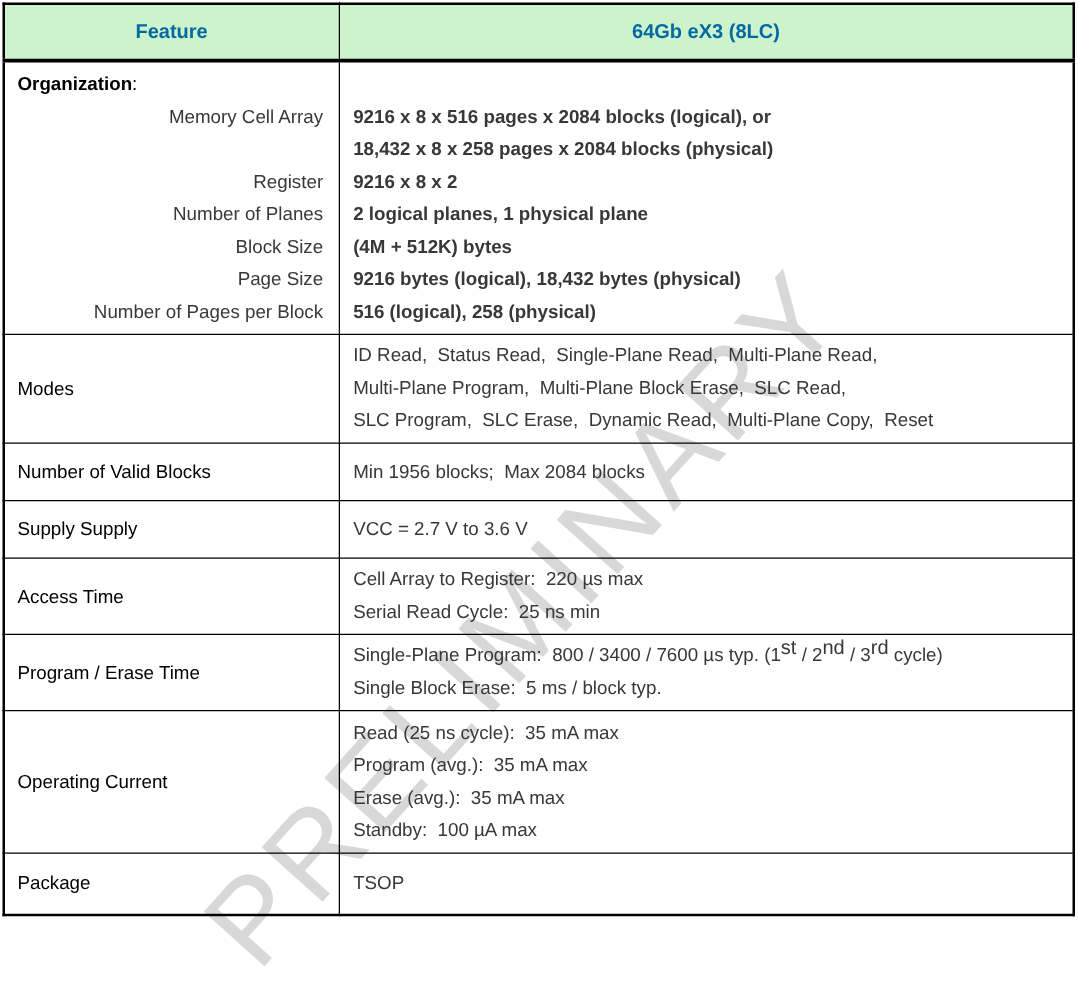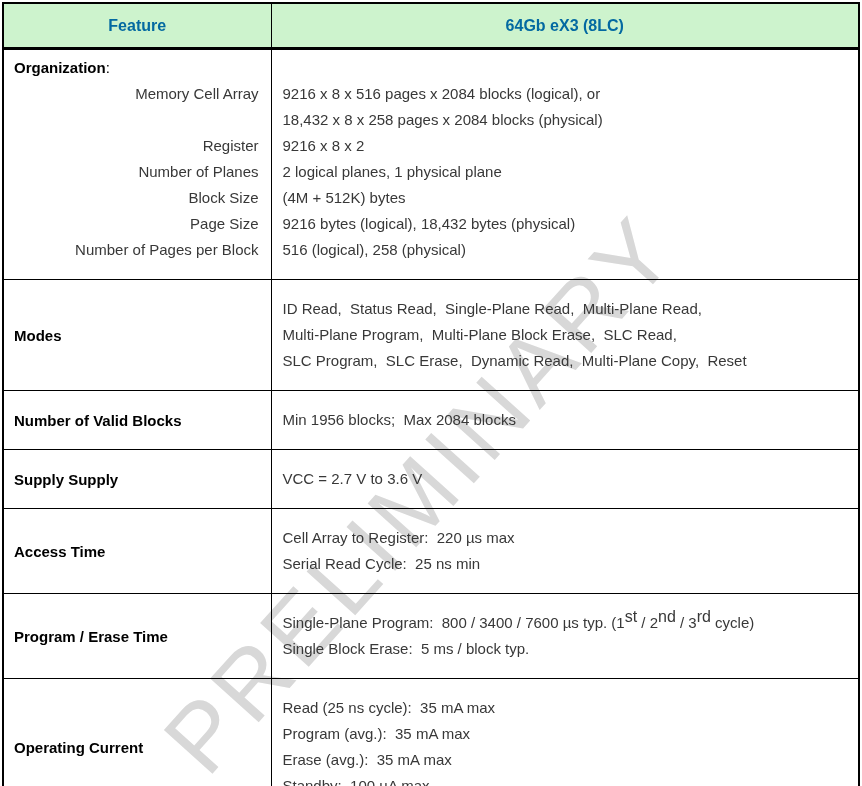--- a/index.html
+++ b/index.html
@@ -44,42 +44,42 @@
   th, td { border: 1px solid #000; }
   thead th {
     height: 41px;
     background: #cdf3cd;
     font-size: 16px;
     font-weight: bold;
     color: #0369a1;
     text-align: center;
     border-bottom: 3px solid #000;
   }
-  td { padding: 16px; vertical-align: middle; background: transparent; }
+  td { padding: 4px; vertical-align: middle; background: transparent; }
   td.feature-cell {
     padding-left: 10px;
     font-size: 15px;
-    font-weight: bold;
+    font-weight: normal;
     color: #000;
   }
   td.value-cell {
     padding-left: 11px;
     padding-right: 6px;
     font-size: 15px;
     color: #383838;
   }
   .line { line-height: 26px; white-space: pre-wrap; }
   td.org-cell {
     vertical-align: top;
     padding-top: 5px;
     padding-right: 12px;
     font-weight: normal;
     font-size: 15px;
   }
-  td.org-value { vertical-align: top; padding-top: 5px; }
+  td.org-value { vertical-align: top; padding-top: 5px; font-weight: bold; }
   .org-title { text-align: left; color: #000; }
   .org-title .b { font-weight: bold; }
   .org-label { text-align: right; color: #383838; }
   .sup {
     font-size: 16px;
     vertical-align: baseline;
     position: relative;
     top: -6px;
   }
 </style>

